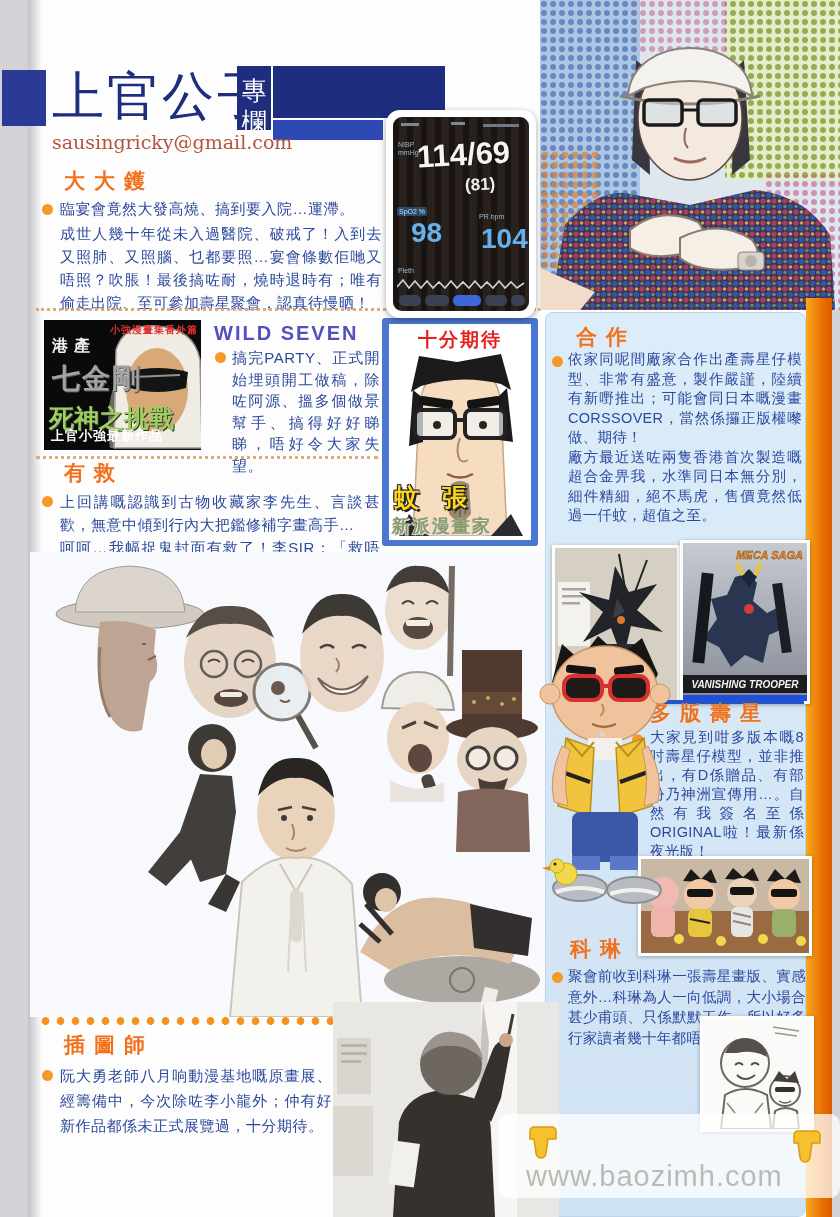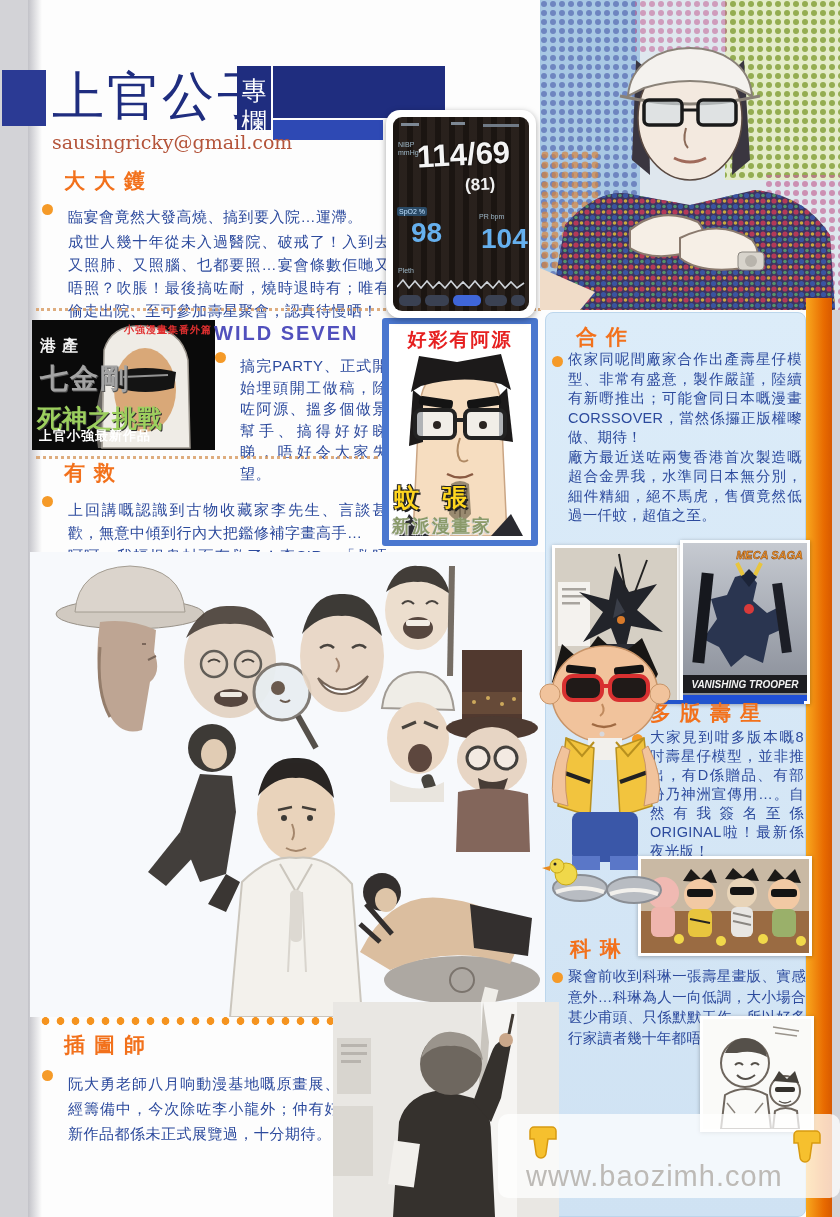--- a/index.html
+++ b/index.html
@@ -1,34 +1,34 @@
 <!DOCTYPE html>
 <html><head>
 <meta charset="utf-8">
 <style>
   html,body{margin:0;padding:0}
   body{width:840px;height:1217px;background:#d3d3d7;font-family:"Liberation Sans",sans-serif;position:relative;overflow:hidden}
   #page{position:absolute;left:0;top:0;width:840px;height:1217px}
   .paper{position:absolute;left:28px;top:0;width:784px;height:1217px;background:#fdfdfd}
   .gutter{position:absolute;left:28px;top:0;width:14px;height:1217px;background:linear-gradient(90deg,#c2c2c8,rgba(255,255,255,0))}
   .sec-h{position:absolute;font-weight:bold;font-size:21px;line-height:1;color:#f2711c;letter-spacing:9px;white-space:nowrap}
-  .body{position:absolute;font-size:15px;line-height:23px;color:#2c4a9d;text-align:justify;letter-spacing:.5px;margin:8px}
+  .body{position:absolute;font-size:15px;line-height:23px;color:#2c4a9d;text-align:justify;letter-spacing:.5px;margin:0}
   .pre{white-space:pre-line}
   .bullet{position:absolute;width:11px;height:11px;border-radius:50%;background:#f59a28}
   .photo{position:absolute;border:3px solid #fff;box-shadow:0 1px 4px rgba(0,0,0,.3);overflow:hidden;background:#ddd}
   .dotsep{position:absolute;height:0;border-top:3px dotted #d9a06a;opacity:.85}
   
   .hdr-sq{position:absolute;left:2px;top:70px;width:44px;height:56px;background:#2b3a94}
   .hdr-title{position:absolute;left:52px;top:62px;font-family:"DejaVu Serif",serif;font-size:52px;color:#1f2d7f;letter-spacing:3px;white-space:nowrap}
   .hdr-badge{position:absolute;left:237px;top:66px;width:34px;height:64px;background:#1f2d7f;color:#fff;font-size:25px;line-height:31px;text-align:center;font-family:"DejaVu Serif",serif;padding-top:9px;box-sizing:border-box}
   .hdr-bar1{position:absolute;left:273px;top:66px;width:172px;height:52px;background:#1f2d7f}
   .hdr-bar2{position:absolute;left:273px;top:120px;width:110px;height:20px;background:#2e49b4}
   .hdr-email{position:absolute;left:52px;top:131px;font-family:"DejaVu Serif",serif;font-size:19px;color:#b4543a}
   
-  .cover{position:absolute;left:32px;top:320px;width:183px;height:130px;background:#0a0a0a;overflow:hidden}
+  .cover{position:absolute;left:44px;top:320px;width:157px;height:130px;background:#0a0a0a;overflow:hidden}
   .cover .tag{position:absolute;right:3px;top:3px;font-size:10px;color:#e03030;font-weight:bold;letter-spacing:1px}
   .cover .t1{position:absolute;left:8px;top:16px;color:#f2f2f2;font-size:16px;font-weight:bold;letter-spacing:6px}
   .cover .t2{position:absolute;left:8px;top:40px;color:#a3a3a3;font-size:28px;font-weight:bold;letter-spacing:2px;text-shadow:1px 1px 0 #555}
   .cover .t3{position:absolute;left:5px;top:82px;color:#9ccf5e;font-size:25px;font-weight:bold;text-shadow:1px 1px 0 #333;white-space:nowrap}
   .cover .t4{position:absolute;left:7px;bottom:5px;color:#fff;font-size:13px;font-weight:bold;letter-spacing:1px}
   .ws-h{position:absolute;left:214px;top:322px;color:#5150bd;font-weight:bold;font-size:20px;letter-spacing:2px}
   
   .card-bg{position:absolute;left:382px;top:318px;width:156px;height:228px;background:#4a77cf;border-radius:3px}
   .card{position:absolute;left:389px;top:324px;width:142px;height:216px;background:#fff;overflow:hidden}
   .card .banner{position:absolute;left:0;top:3px;width:100%;text-align:center;color:#e62020;font-weight:bold;font-size:19px;letter-spacing:2px}
@@ -117,21 +117,21 @@
       <line x1="66" y1="74" x2="76" y2="74" stroke="#222" stroke-width="4"></line>
       <circle cx="48" cy="79" r="4" fill="#2a2420"></circle>
         <circle cx="94" cy="79" r="4" fill="#2a2420"></circle>
       <path d="M71,92 q-5,14 0,22 q4,3 8,0" stroke="#b08a64" stroke-width="2" fill="none"></path>
       <path d="M58,128 q13,7 26,0" stroke="#8a5a42" stroke-width="2.5" fill="none"></path>
       <path d="M62,138 Q71,132 80,138 L82,168 Q71,182 60,168 Z" fill="#9a8a70"></path>
       <path d="M64,142 L66,168 M71,144 L71,172 M78,142 L76,168" stroke="#6e604a" stroke-width="1.5"></path>
       <path d="M20,168 L40,190 L10,190 Z" fill="#2a2a30"></path>
       <path d="M122,168 L102,190 L134,190 Z" fill="#2a2a30"></path>
     </svg>
-    <span class="banner">好彩有阿源</span>
+    <span class="banner">十分期待</span>
     <span class="nm">蚊 張</span>
     <span class="cap">新派漫畫家</span>
   </div>
 
   <div class="phone">
     <div class="screen">
       <div class="stripes"></div>
       <div style="position:absolute;left:8px;top:6px;width:18px;height:3px;background:#7d8894"></div>
       <div style="position:absolute;left:58px;top:5px;width:14px;height:3px;background:#7d8894"></div>
       <div style="position:absolute;left:90px;top:7px;width:36px;height:3px;background:#707a86"></div>

